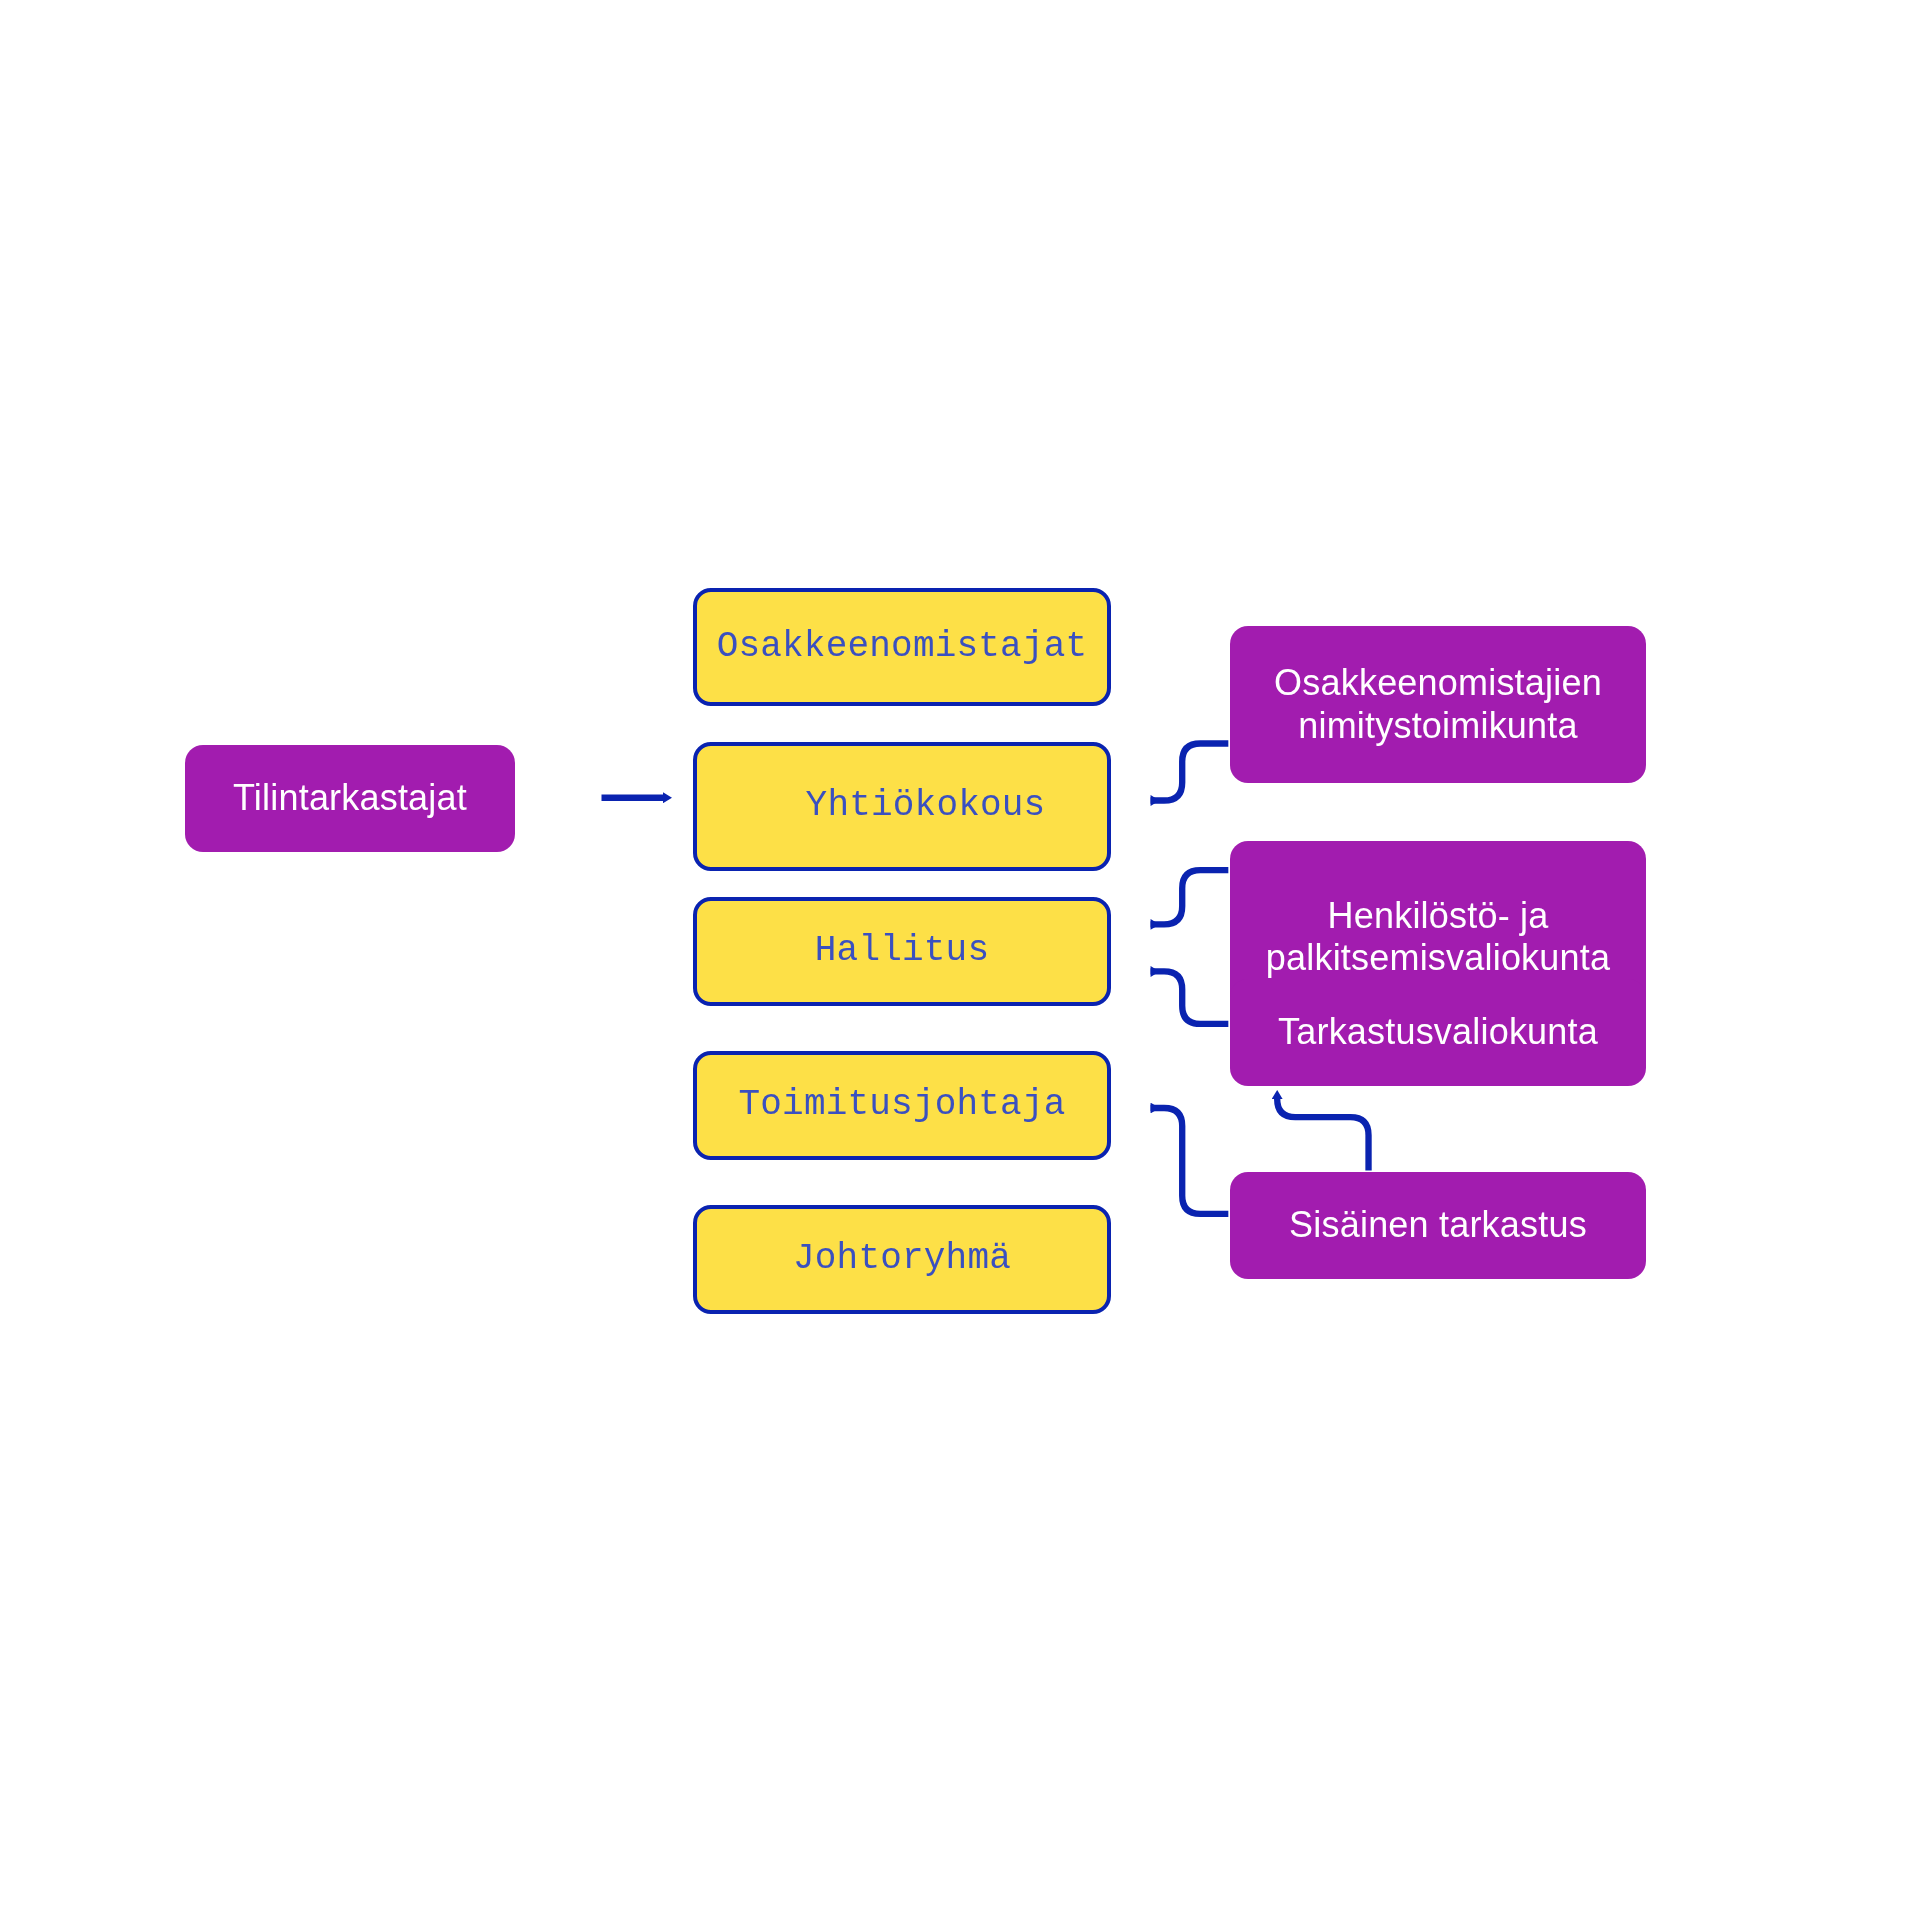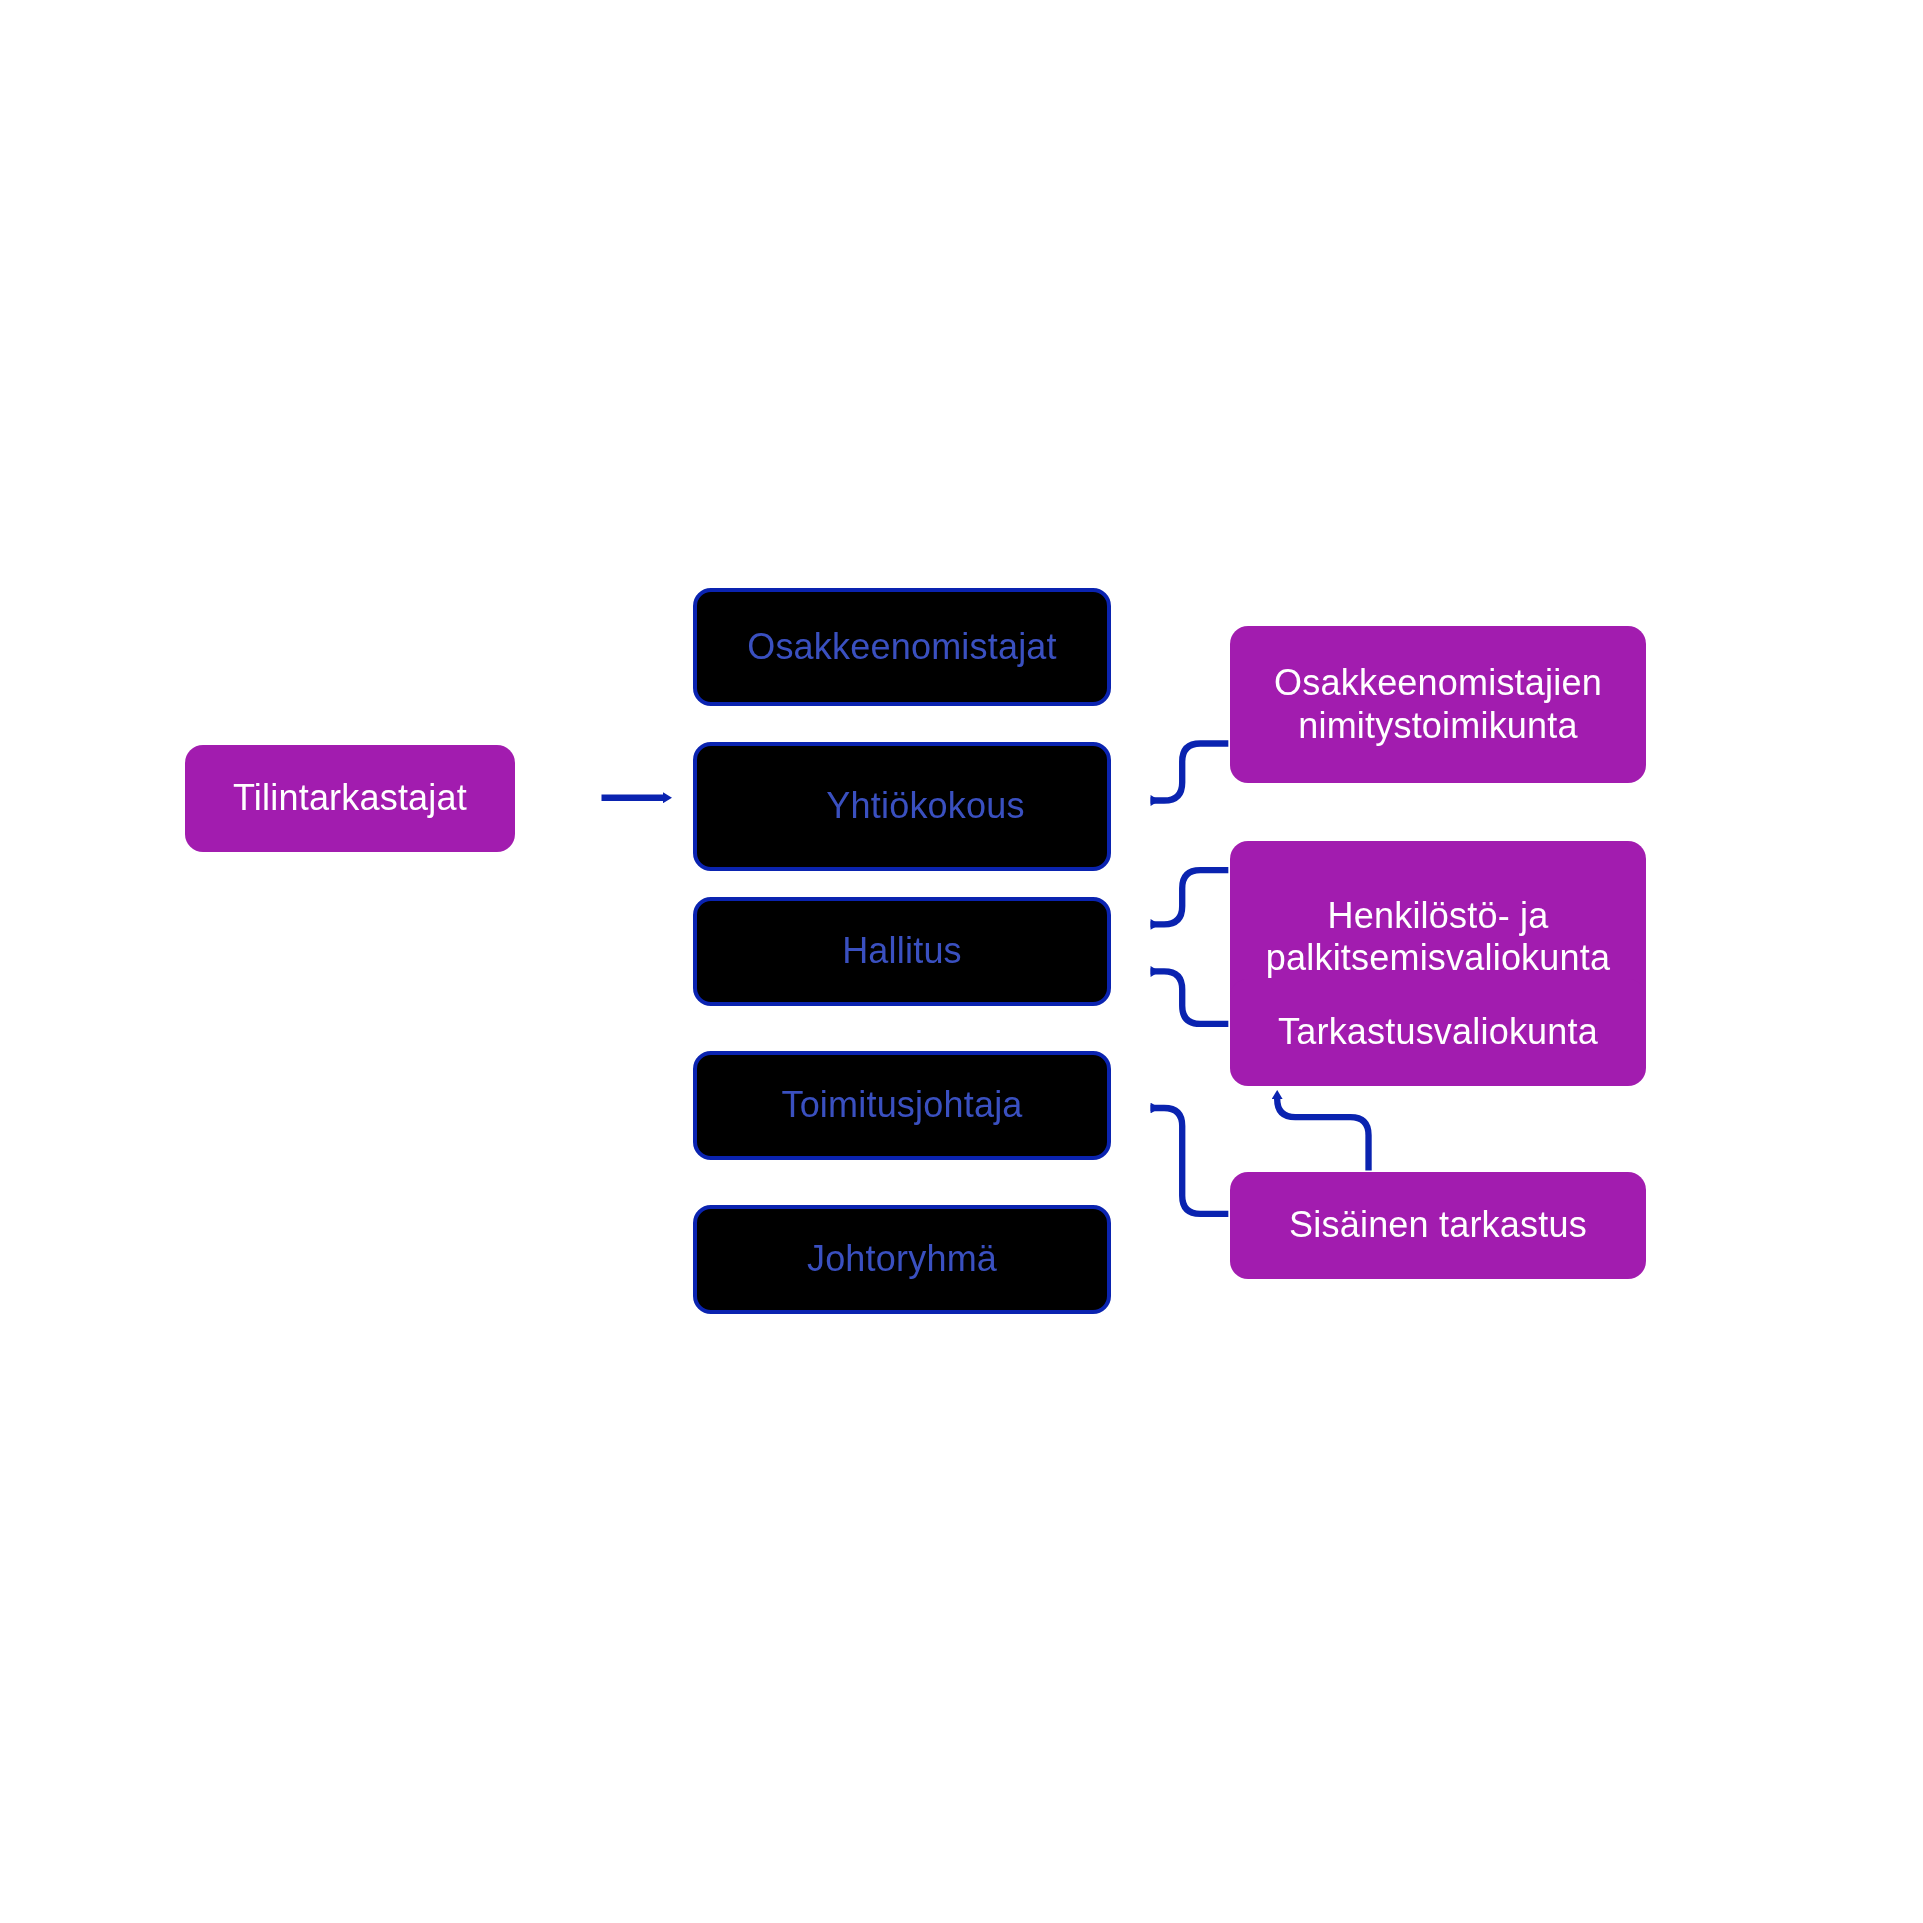--- a/index.html
+++ b/index.html
@@ -44,26 +44,27 @@
   }
   .node.filled {
     background: #a21caf;
     color: #ffffff;
     border: none;
     font-size: 36px;
     font-weight: 400;
     letter-spacing: 0.2px;
   }
   .node.outlined {
-    background: #000000;
+    background: #fde047;
     border: 4.5px solid #0a23b0;
     color: #3a50c0;
     font-size: 36px;
     font-weight: 400;
     letter-spacing: 0.2px;
+    font-family: Liberation Mono, monospace;
   }
 </style>
 </head>
 <body>
 
 <div id="canvas">
 
   <svg id="edges" viewBox="0 0 2126 2126" xmlns="http://www.w3.org/2000/svg">
     <defs>
       <marker id="ah-left" markerWidth="12" markerHeight="12" refX="10" refY="6" orient="auto" markerUnits="userSpaceOnUse">

